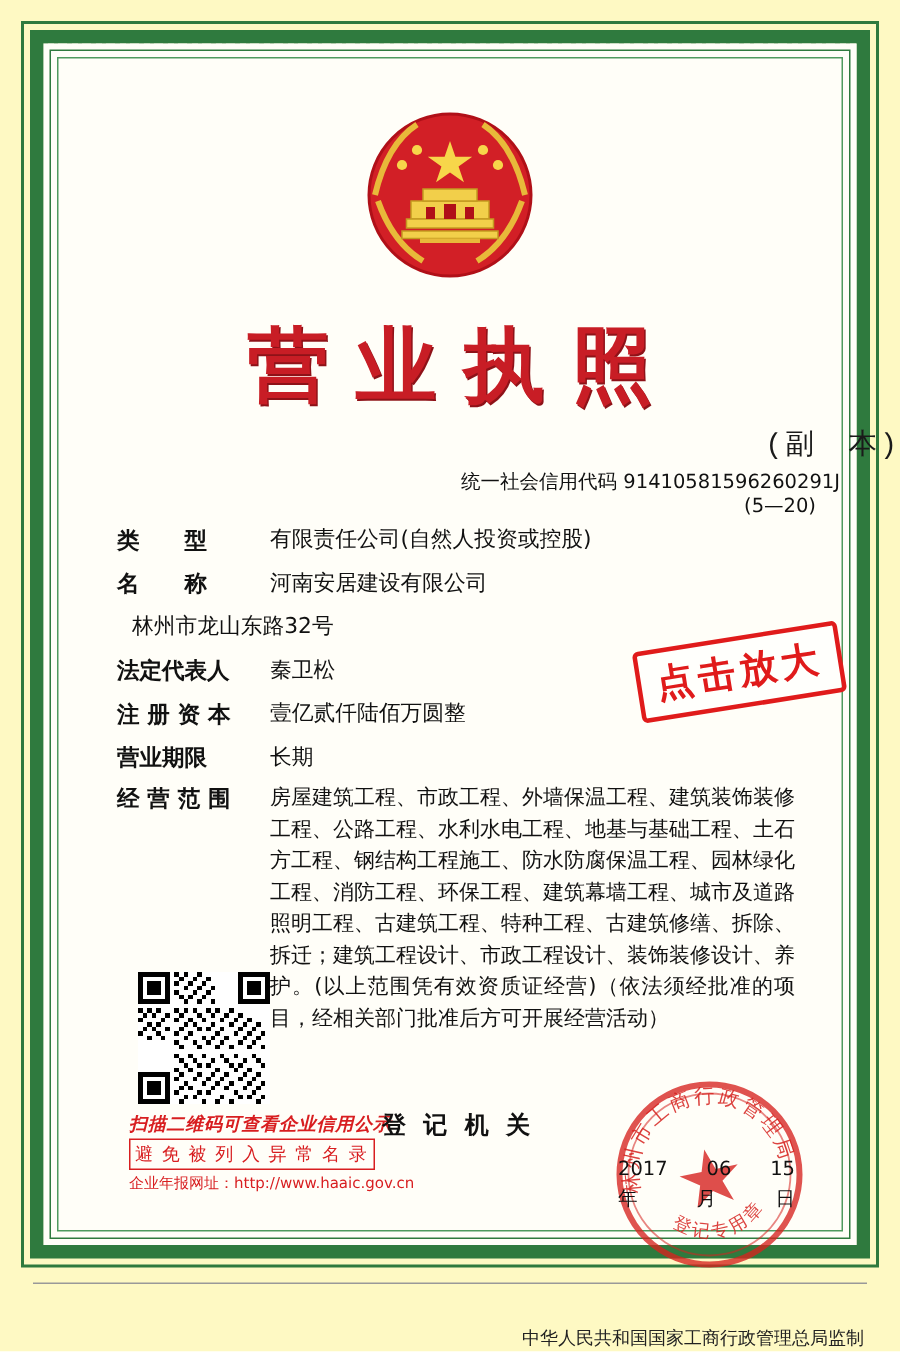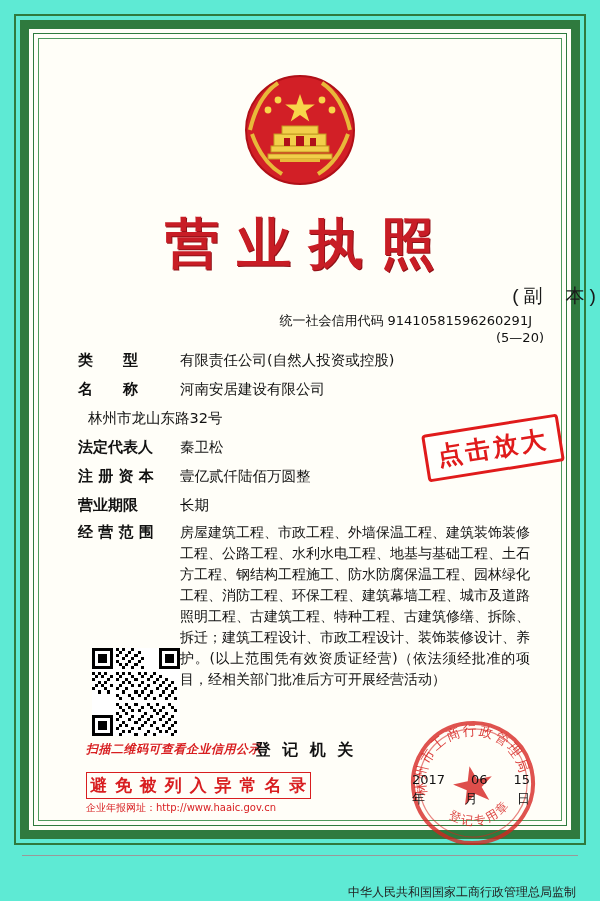--- a/index.html
+++ b/index.html
@@ -13,21 +13,21 @@
     font-family: "DejaVu Sans", "Liberation Sans", sans-serif;
     position: relative;
     overflow: hidden;
   }
 
   .license {
     position: absolute;
     left: 0; top: 0;
     width: 600px;
     height: 901px;
-    background: #5eead4;
+    background: #fef9c3;
   }
 
   
   .frame-outer {
     position: absolute;
     left: 14px; top: 14px; right: 14px; bottom: 56px;
     border: 2px solid #2f7a3e;
   }
   .frame-greek {
     position: absolute;
@@ -90,21 +90,21 @@
     font-family: Liberation Mono, monospace;
     font-size: 19px;
     color: #1a1a1a;
     letter-spacing: 2px;
   }
 
   
   .credit-code {
     position: absolute;
     top: 312px;
-    right: 68px;
+    right: 40px;
     font-size: 13px;
     color: #111;
     letter-spacing: 0px;
     white-space: nowrap;
   }
   .series-no {
     position: absolute;
     top: 330px;
     right: 56px;
     font-size: 13px;
@@ -189,24 +189,24 @@
     font-weight: bold;
     letter-spacing: 0.5px;
     line-height: 15px;
     white-space: nowrap;
     font-style: italic;
   }
   .qr-caption .red-box {
     display: inline-block;
     border: 1.5px solid #d81e20;
     padding: 1px 3px;
-    margin-top: 15px;
+    margin-top: 2px;
     color: #d81e20;
-    font-size: 17px;
-    font-weight: bold;
+    font-size: 12px;
+    font-weight: normal;
     letter-spacing: 1px;
   }
   .qr-caption .url-line {
     color: #d81e20;
     font-size: 10px;
     margin-top: 2px;
     letter-spacing: 0px;
     white-space: nowrap;
   }
 

